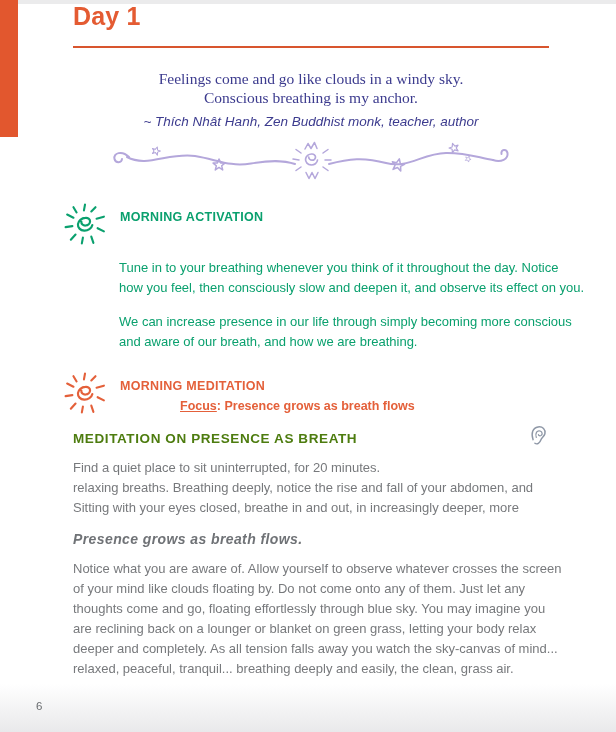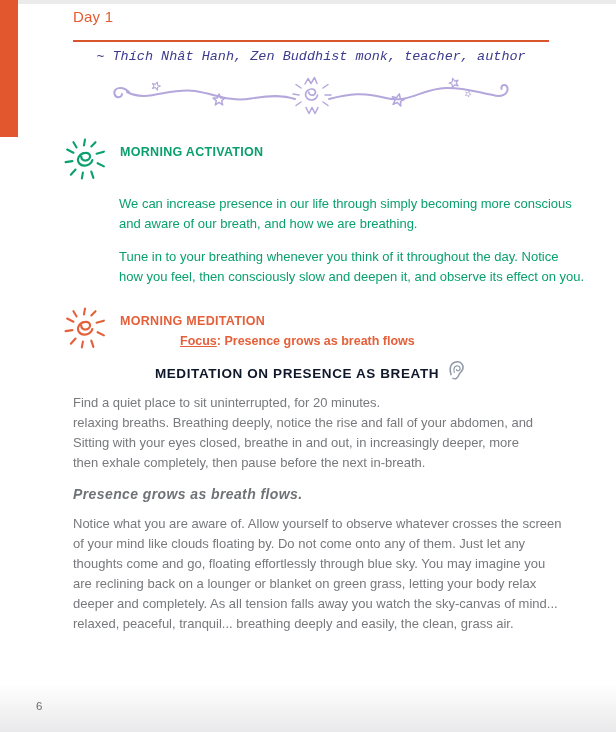--- a/index.html
+++ b/index.html
@@ -7,28 +7,28 @@
     position:relative; width:616px; height:732px; background:#ffffff;
     font-family:"Liberation Sans", sans-serif; overflow:hidden;
   }
   .top-edge{position:absolute;top:0;left:0;right:0;height:4px;background:#ebebec;z-index:1;}
   .bottom-shade{position:absolute;left:0;right:0;bottom:0;height:48px;z-index:0;
     background:linear-gradient(180deg, rgba(235,235,236,0) 0%, rgba(229,229,231,0.85) 100%);}
   .corner-strip{position:absolute;top:0;left:0;width:18px;height:137px;background:#E2572E;z-index:2;}
   .content{position:absolute;left:73px;top:6px;width:507px;z-index:3;}
 
   .day-title{
-    margin:0;width:476px;font-size:15px;line-height:21px;font-weight:normal;color:#E45B32;
-    letter-spacing:.2px;padding-bottom:13px;border-bottom:2px solid #D8552E;
+    margin:0;width:476px;font-size:25px;line-height:21px;font-weight:bold;color:#E45B32;
+    letter-spacing:.2px;padding-bottom:19px;border-bottom:2px solid #D8552E;
   }
 
   .quote{width:476px;margin-top:21px;text-align:center;color:#3C3B8E;
     font-family:"Liberation Serif", serif;font-size:15.5px;line-height:19px;}
   .quote-attr{width:476px;margin-top:7px;text-align:center;color:#3C3B8E;
-    font-family:Liberation Mono, monospace;font-style:italic;font-size:13.5px;}
+    font-family:Liberation Sans, sans-serif;font-style:italic;font-size:13.5px;}
 
   .divider{width:476px;margin-top:11px;text-align:center;color:#B4A7DB;}
 
   .section{display:flex;align-items:flex-start;margin-top:17px;}
   .section.meditation{margin-top:20px;}
   .sun{width:44px;height:42px;margin-left:-10px;flex:0 0 auto;}
   .sun.green{color:#0AA06E;}
   .sun.orange{color:#E4603A;}
   .section-text{margin-left:13px;padding-top:7px;}
   .section-heading{margin:0;font-size:12.5px;font-weight:bold;letter-spacing:.3px;}
@@ -42,23 +42,23 @@
   .para{font-size:13px;}
   .para .line{white-space:nowrap;line-height:20px;}
   .green-para{margin-left:46px;color:#0AA06E;}
   .green-para.first{margin-top:14px;}
   .green-para.second{margin-top:13px;}
   .gray-para{color:#77797C;}
   .gray-para.intro{margin-top:10px;}
   .gray-para.body2{margin-top:12px;}
 
   .exercise-heading{
-    width:476px;margin-top:14px;text-align:center;color:#0f172a;
+    width:476px;margin-top:14px;text-align:center;color:#4d7c0f;
     font-size:13.5px;font-weight:bold;letter-spacing:.6px;
-    display:flex;align-items:center;justify-content:center;gap:8px;
+    display:flex;align-items:center;justify-content:space-between;gap:8px;
   }
   .ear{width:20px;height:24px;color:#8E97A6;margin-top:-4px;}
 
   .subheading{
     margin-top:13px;color:#6F7276;font-size:14px;font-weight:bold;font-style:italic;
     letter-spacing:.4px;
   }
 
   .page-number{position:absolute;left:36px;top:700px;font-size:11.5px;color:#6A6D70;z-index:3;}
 </style>
@@ -67,20 +67,24 @@
 
 <div class="page">
   <div class="top-edge"></div>
   <div class="bottom-shade"></div>
   <div class="corner-strip"></div>
 
   <div class="content">
 
     <h1 class="day-title">Day 1</h1>
 
+    <div class="quote">
+      <div>Feelings come and go like clouds in a windy sky.</div>
+      <div>Conscious breathing is my anchor.</div>
+    </div>
     <div class="quote-attr">~ Thích Nhât Hanh, Zen Buddhist monk, teacher, author</div>
 
     <div class="divider">
       <svg width="404" height="42" viewBox="0 0 404 42" fill="none" stroke="currentColor" stroke-linecap="round" stroke-linejoin="round">
 
         <path stroke-width="2" d="M20 17 C13 10 4 13 5.5 19 C6.5 23 12.5 23.5 13 19"></path>
         <path stroke-width="2" d="M18 17 C38 28 60 12 86 16 C108 19.5 120 27 142 23.5 C162 20 174 20 186 24"></path>
 
         <path stroke-width="2" d="M220 24 C240 18.5 255 17 277 23 C299 29 313 13.5 337 13 C357 12.7 369 17.5 384 20"></path>
         <path stroke-width="2" d="M384 20 C392 23 399.5 19 398.5 13 C397.7 8.8 391.5 9 392.5 14"></path>
@@ -115,27 +119,27 @@
         <line stroke-width="2" x1="18" y1="33" x2="17" y2="38.5"></line>
         <line stroke-width="2" x1="11" y1="30" x2="6.5" y2="35"></line>
         <line stroke-width="2" x1="8" y1="22" x2="1.5" y2="23"></line>
         <line stroke-width="2" x1="9" y1="14" x2="3" y2="11"></line>
       </svg>
       <div class="section-text">
         <h2 class="section-heading green">MORNING ACTIVATION</h2>
       </div>
     </div>
 
+    <div class="para green-para second">
+      <div class="line">Tune in to your breathing whenever you think of it throughout the day. Notice</div>
+      <div class="line">how you feel, then consciously slow and deepen it, and observe its effect on you.</div>
+    </div>
     <div class="para green-para first">
       <div class="line">We can increase presence in our life through simply becoming more conscious</div>
       <div class="line">and aware of our breath, and how we are breathing.</div>
-    </div>
-    <div class="para green-para second">
-      <div class="line">Tune in to your breathing whenever you think of it throughout the day. Notice</div>
-      <div class="line">how you feel, then consciously slow and deepen it, and observe its effect on you.</div>
     </div>
 
     <div class="section meditation">
       <svg class="sun orange" viewBox="0 0 40 40" fill="none" stroke="currentColor" stroke-linecap="round">
         <path stroke-width="2.1" d="M27 21 a7 6 -15 1 1 -6.6 -6.8 a4.2 3.6 -15 1 1 -3.9 3.6"></path>
         <line stroke-width="2" x1="12" y1="9" x2="9" y2="4"></line>
         <line stroke-width="2" x1="19" y1="7" x2="20" y2="1.5"></line>
         <line stroke-width="2" x1="26" y1="8" x2="30" y2="4"></line>
         <line stroke-width="2" x1="31" y1="15" x2="38" y2="13"></line>
         <line stroke-width="2" x1="32" y1="24" x2="38" y2="27"></line>
@@ -158,21 +162,20 @@
       <svg class="ear" viewBox="0 0 22 26" fill="none" stroke="currentColor" stroke-linecap="round">
         <path stroke-width="1.6" d="M4.5 17 C2 10 4 4 10 3 C15 2.2 18.5 6 17.5 10.5 C16.8 13.5 14 14.5 13 17.5 C12 20.5 9 22.8 6.5 21"></path>
         <path stroke-width="1.4" d="M8 14.5 C6.5 9.5 9 6.5 12.3 7.5 C15 8.4 15 11.5 13.2 12.5 C12 13.1 10.6 12.7 10.4 11.4"></path>
       </svg>
     </div>
 
     <div class="para gray-para intro">
       <div class="line">Find a quiet place to sit uninterrupted, for 20 minutes.</div>
       <div class="line">relaxing breaths. Breathing deeply, notice the rise and fall of your abdomen, and</div>
       <div class="line">Sitting with your eyes closed, breathe in and out, in increasingly deeper, more</div>
-      <div class="line">then exhale completely, then pause before the next in-breath.</div>
     </div>
 
     <div class="subheading">Presence grows as breath flows.</div>
 
     <div class="para gray-para body2">
       <div class="line">Notice what you are aware of. Allow yourself to observe whatever crosses the screen</div>
       <div class="line">of your mind like clouds floating by. Do not come onto any of them. Just let any</div>
       <div class="line">thoughts come and go, floating effortlessly through blue sky. You may imagine you</div>
       <div class="line">are reclining back on a lounger or blanket on green grass, letting your body relax</div>
       <div class="line">deeper and completely. As all tension falls away you watch the sky-canvas of mind...</div>

